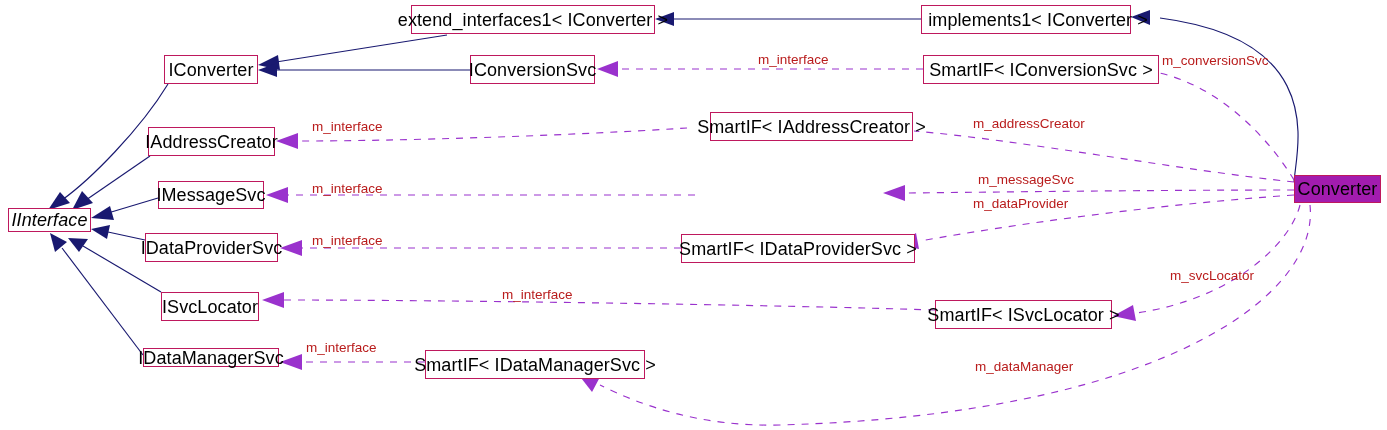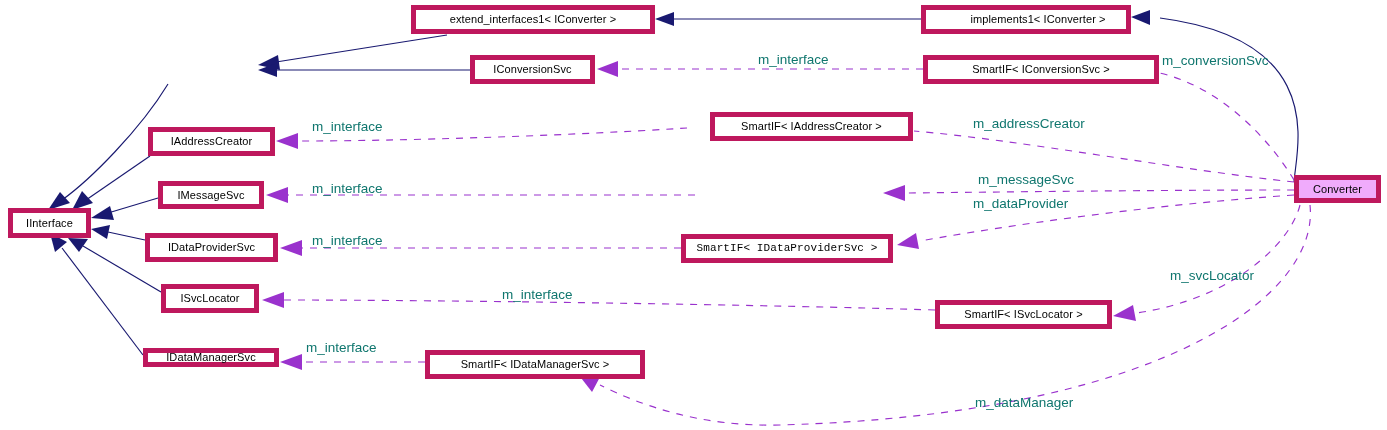--- a/index.html
+++ b/index.html
@@ -18,40 +18,40 @@
   svg#edges {
     position: absolute;
     left: 0;
     top: 0;
     width: 1387px;
     height: 430px;
   }
   .node {
     position: absolute;
     box-sizing: border-box;
-    border: 5px solid #be185d;
+    border: 1px solid #be185d;
     background: #ffffff;
     color: #000000;
-    font-size: 11px;
+    font-size: 18px;
     line-height: 1;
     display: flex;
     align-items: center;
     justify-content: center;
     white-space: nowrap;
     letter-spacing: 0.1px;
   }
   .node.highlight {
-    background: #f0abfc;
+    background: #a21caf;
     text-align: right;
   }
   .edge-label {
     position: absolute;
     font-family: "Liberation Sans", sans-serif;
     font-size: 13.5px;
-    color: #0f766e;
+    color: #b91c1c;
     white-space: nowrap;
     line-height: 1;
     background: transparent;
     padding-left: 10px;
   }
   .inherit-line {
     stroke: #191970;
     stroke-width: 1.15;
     fill: none;
   }
@@ -176,38 +176,41 @@
       <polygon class="arrow-usage" points="1113,316 1133,305 1136,321"></polygon>
     </g>
 
     <g>
       <path class="usage-line" d="M 1310 205 C 1320 300, 1150 415, 780 425 C 700 427, 640 405, 600 385"></path>
       <polygon class="arrow-usage" points="578,374 600,377 592,392"></polygon>
     </g>
 
   </svg>
 
-  <div class="node" style="left:8px;  top:208px; width:83px;  height:30px;">
+  <div class="node" style="left:8px;  top:208px; width:83px;  height:24px;font-style:italic;">
       <span>IInterface</span>
     </div>
 
+  <div class="node" style="left:164px; top:55px;  width:94px;  height:29px;">
+      <span>IConverter</span>
+    </div>
 
   <div class="node" style="left:158px; top:181px; width:106px; height:28px;">
       <span>IMessageSvc</span>
     </div>
 
   <div class="node" style="left:148px; top:127px; width:127px; height:29px;">
       <span>IAddressCreator</span>
     </div>
 
   <div class="node" style="left:145px; top:233px; width:133px; height:29px;">
       <span>IDataProviderSvc</span>
     </div>
 
-  <div class="node" style="left:161px; top:284px; width:98px;  height:29px;">
+  <div class="node" style="left:161px; top:292px; width:98px;  height:29px;">
       <span>ISvcLocator</span>
     </div>
 
   <div class="node" style="left:143px; top:348px; width:136px; height:19px;">
       <span>IDataManagerSvc</span>
     </div>
 
   <div class="node" style="left:411px; top:5px;   width:244px; height:29px;">
       <span>extend_interfaces1&lt; IConverter &gt;</span>
     </div>
@@ -222,21 +225,21 @@
 
   <div class="node" style="left:923px; top:55px;  width:236px; height:29px;">
       <span>SmartIF&lt; IConversionSvc &gt;</span>
     </div>
 
   <div class="node" style="left:710px; top:112px; width:203px; height:29px;">
       <span>SmartIF&lt; IAddressCreator &gt;</span>
     </div>
 
 
-  <div class="node" style="left:681px; top:234px; width:212px; height:29px;font-family:Liberation Mono, monospace;">
+  <div class="node" style="left:681px; top:234px; width:234px; height:29px;">
       <span>SmartIF&lt; IDataProviderSvc &gt;</span>
     </div>
 
   <div class="node" style="left:935px; top:300px; width:177px; height:29px;">
       <span>SmartIF&lt; ISvcLocator &gt;</span>
     </div>
 
   <div class="node" style="left:425px; top:350px; width:220px; height:29px;">
       <span>SmartIF&lt; IDataManagerSvc &gt;</span>
     </div>
@@ -260,15 +263,15 @@
   <div class="edge-label" style="left:963px;  top:197px;"><span>m_dataProvider</span></div>
 
   <div class="edge-label" style="left:302px;  top:234px;"><span>m_interface</span></div>
 
   <div class="edge-label" style="left:492px;  top:288px;"><span>m_interface</span></div>
 
   <div class="edge-label" style="left:1160px; top:269px;"><span>m_svcLocator</span></div>
 
   <div class="edge-label" style="left:296px;  top:341px;"><span>m_interface</span></div>
 
-  <div class="edge-label" style="left:965px;  top:396px;"><span>m_dataManager</span></div>
+  <div class="edge-label" style="left:965px;  top:360px;"><span>m_dataManager</span></div>
 
 </div>
 
 </body></html>

